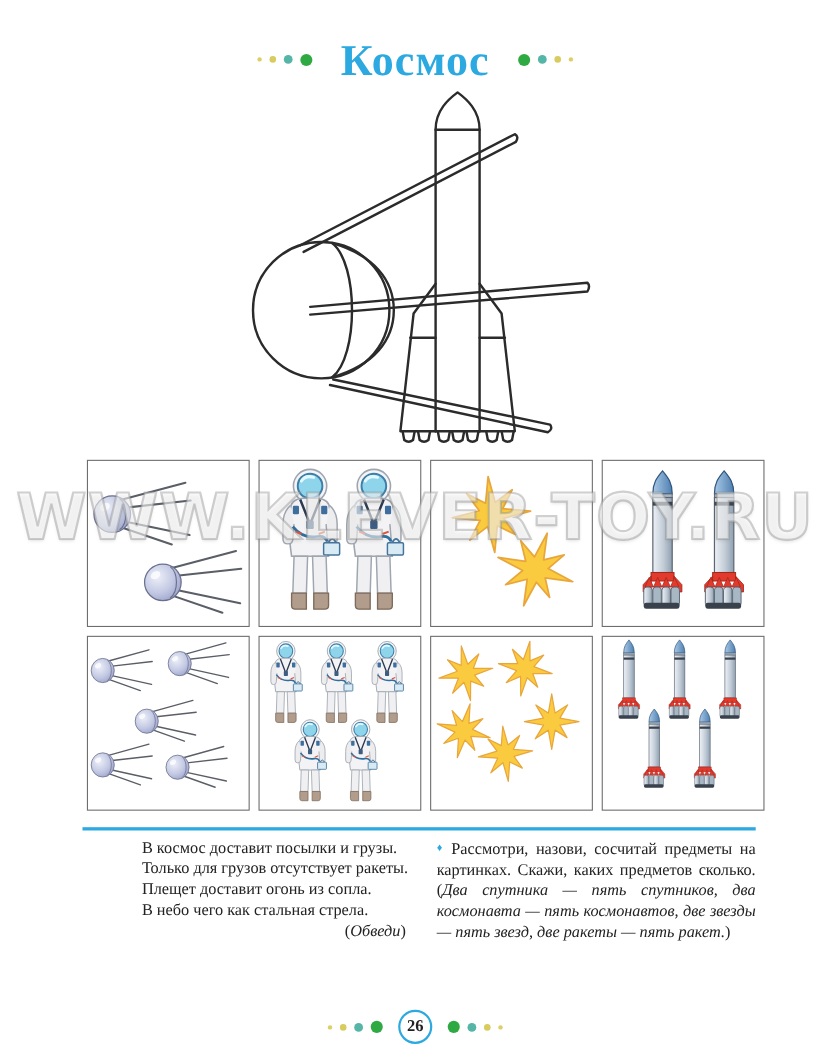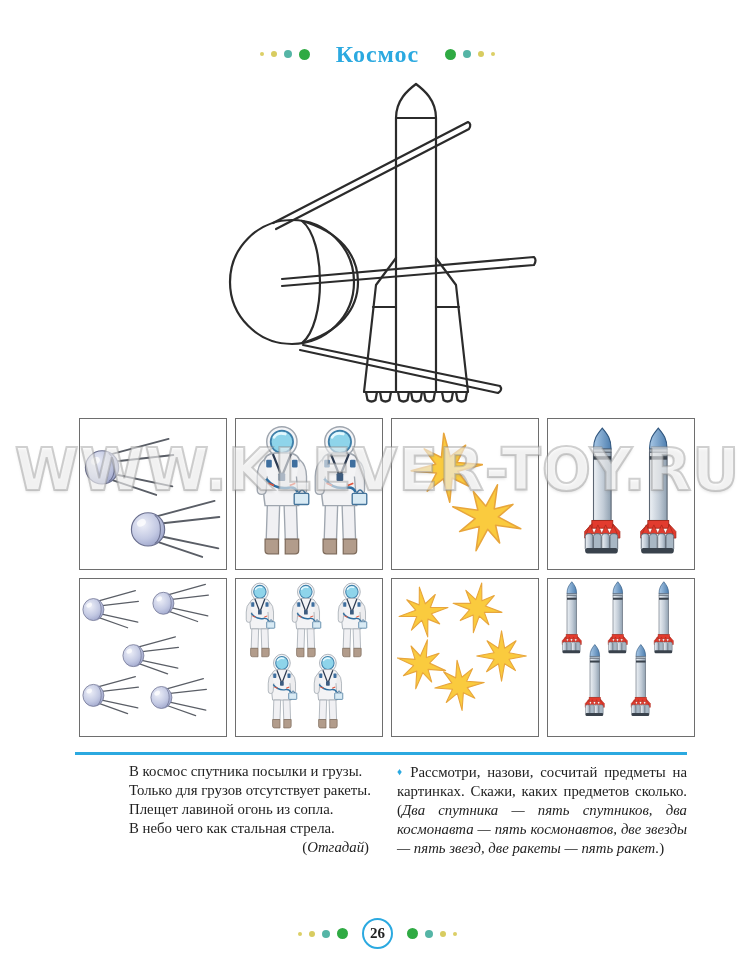--- a/index.html
+++ b/index.html
@@ -2,21 +2,21 @@
 <html><head>
 <meta charset="utf-8">
 <style>
   html,body{margin:0;padding:0;background:#fff;}
   .page{position:relative;width:755px;height:960px;background:#ffffff;overflow:hidden;
         font-family:"Liberation Serif",serif;color:#222;}
 
   
   .title-row{position:absolute;top:34px;left:0;width:100%;height:40px;
              display:flex;align-items:center;justify-content:center;gap:26px;}
-  .page-title{font-size:24px;font-weight:bold;color:#2BA9E0;letter-spacing:1px;}
+  .page-title{font-size:40px;font-weight:bold;color:#2BA9E0;letter-spacing:1px;}
   .dots{display:flex;align-items:center;gap:7px;}
   .dots span{display:inline-block;border-radius:50%;}
 
   
   .outline-svg{position:absolute;left:180px;top:80px;}
   .outline-svg path,.outline-svg circle{fill:none;stroke:#2b2b2b;stroke-width:2.2;stroke-linecap:round;stroke-linejoin:round;}
 
   
   .grid{position:absolute;left:79px;top:418px;display:grid;
         grid-template-columns:repeat(4,148px);grid-template-rows:152px 159px;gap:8px;}
@@ -290,25 +290,25 @@
       </div>
     </div>
 
   <div class="watermark">WWW.KLEVER-TOY.RU</div>
 
   <div class="rule"></div>
 
   <div class="text-cols">
     <div class="col-left">
       <div class="poem">
-        <div>В космос спутника посылки и грузы.</div>
+        <div>В космос доставит посылки и грузы.</div>
         <div>Только для грузов отсутствует ракеты.</div>
-        <div>Плещет лавиной огонь из сопла.</div>
+        <div>Плещет доставит огонь из сопла.</div>
         <div>В небо чего как стальная стрела.</div>
-        <div class="riddle-answer"><span>(</span><span class="it">Отгадай</span><span>)</span></div>
+        <div class="riddle-answer"><span>(</span><span class="it">Обведи</span><span>)</span></div>
       </div>
     </div>
     <div class="col-right">
       <p class="task"><span class="bullet">♦</span><span>Рассмотри, назови, сосчитай предметы на картинках. Скажи, каких предметов сколько. (</span><span class="it">Два спутника — пять спутников, два космонавта — пять космонавтов, две звезды — пять звезд, две ракеты — пять ракет.</span><span>)</span></p>
     </div>
   </div>
 
   <div class="footer-row">
     <div class="dots">
         <span style="width: 4px; height: 4px; background: rgb(220, 207, 102);"></span>

